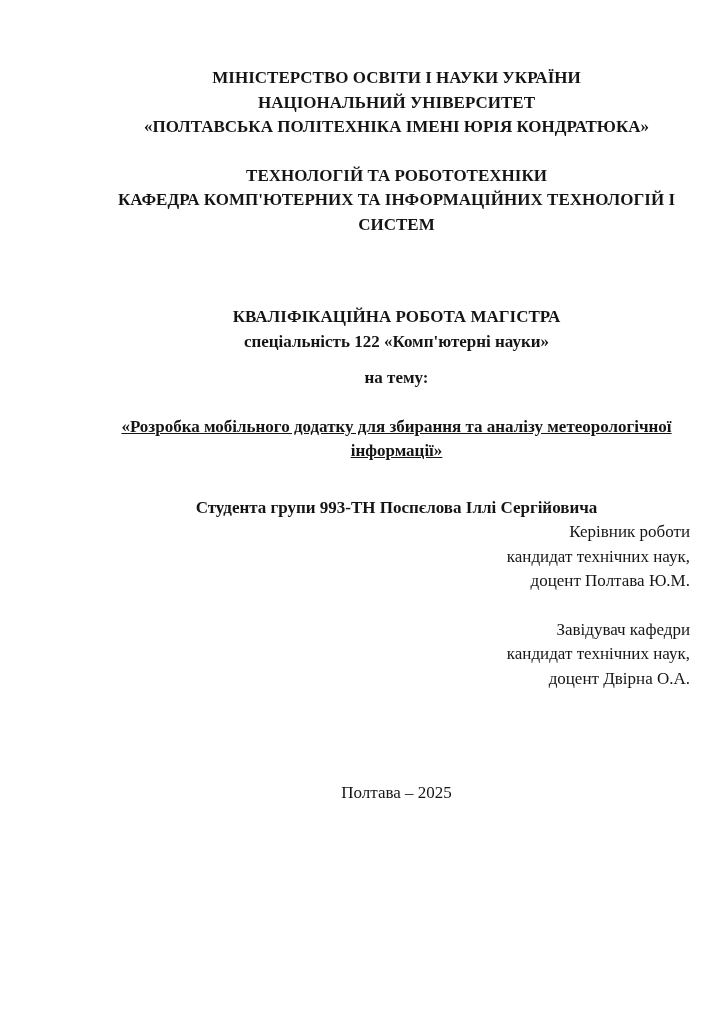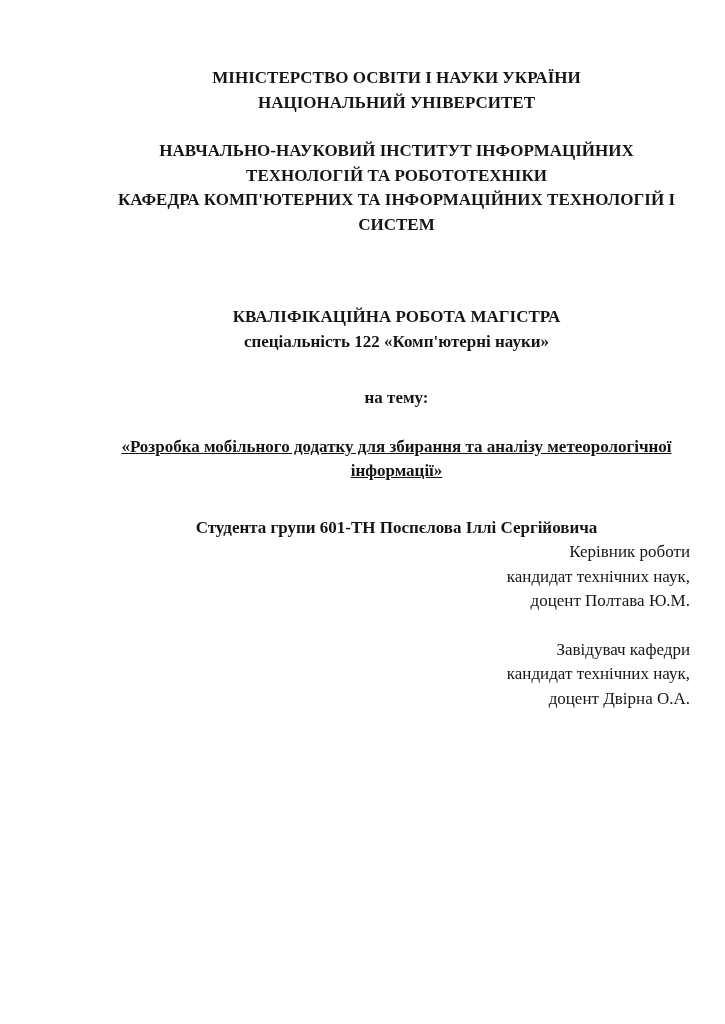--- a/index.html
+++ b/index.html
@@ -18,65 +18,65 @@
     right: 35px;
     top: 66px;
     font-size: 17px;
     line-height: 24.5px;
     text-align: center;
   }
   .b { font-weight: bold; }
   .block-institute   { margin-top: 24px; }
   .block-department  { }
   .block-worktype    { margin-top: 68px; }
-  .topic-label       { margin-top: 32px; }
+  .topic-label       { margin-top: 12px; }
   .block-topic       { margin-top: 24px; text-decoration: underline; }
   .student-line      { margin-top: 32px; }
   .signatures {
     margin-left: 352px;
     text-align: right;
     font-weight: normal;
   }
   .sig-block-head { margin-top: 24px; }
   .city-year { margin-top: 90px; font-weight: normal; }
 </style>
 </head>
 <body>
 
 <div class="page">
   <div class="content">
 
     <div class="block-ministry b">
       <div>МІНІСТЕРСТВО ОСВІТИ І НАУКИ УКРАЇНИ</div>
       <div>НАЦІОНАЛЬНИЙ УНІВЕРСИТЕТ</div>
+      <div>«ПОЛТАВСЬКА ПОЛІТЕХНІКА ІМЕНІ ЮРІЯ КОНДРАТЮКА»</div>
     </div>
 
     <div class="block-institute b">
-      <div>НАВЧАЛЬНО-НАУКОВИЙ ІНСТИТУТ ІНФОРМАЦІЙНИХ</div>
       <div>ТЕХНОЛОГІЙ ТА РОБОТОТЕХНІКИ</div>
     </div>
 
     <div class="block-department b">
       <div>КАФЕДРА КОМП'ЮТЕРНИХ ТА ІНФОРМАЦІЙНИХ ТЕХНОЛОГІЙ І</div>
       <div>СИСТЕМ</div>
     </div>
 
     <div class="block-worktype b">
       <div>КВАЛІФІКАЦІЙНА РОБОТА МАГІСТРА</div>
       <div>спеціальність 122 «Комп'ютерні науки»</div>
     </div>
 
     <div class="topic-label b">на тему:</div>
 
     <div class="block-topic b">
       <div>«Розробка мобільного додатку для збирання та аналізу метеорологічної</div>
       <div>інформації»</div>
     </div>
 
-    <div class="student-line b">Студента групи 601-ТН Поспєлова Іллі Сергійовича</div>
+    <div class="student-line b">Студента групи 993-ТН Поспєлова Іллі Сергійовича</div>
 
     <div class="signatures">
       <div class="sig-block">
         <div>Керівник роботи</div>
         <div>кандидат технічних наук,</div>
         <div>доцент Полтава Ю.М.</div>
       </div>
       <div class="sig-block-head">
         <div>Завідувач кафедри</div>
         <div>кандидат технічних наук,</div>

